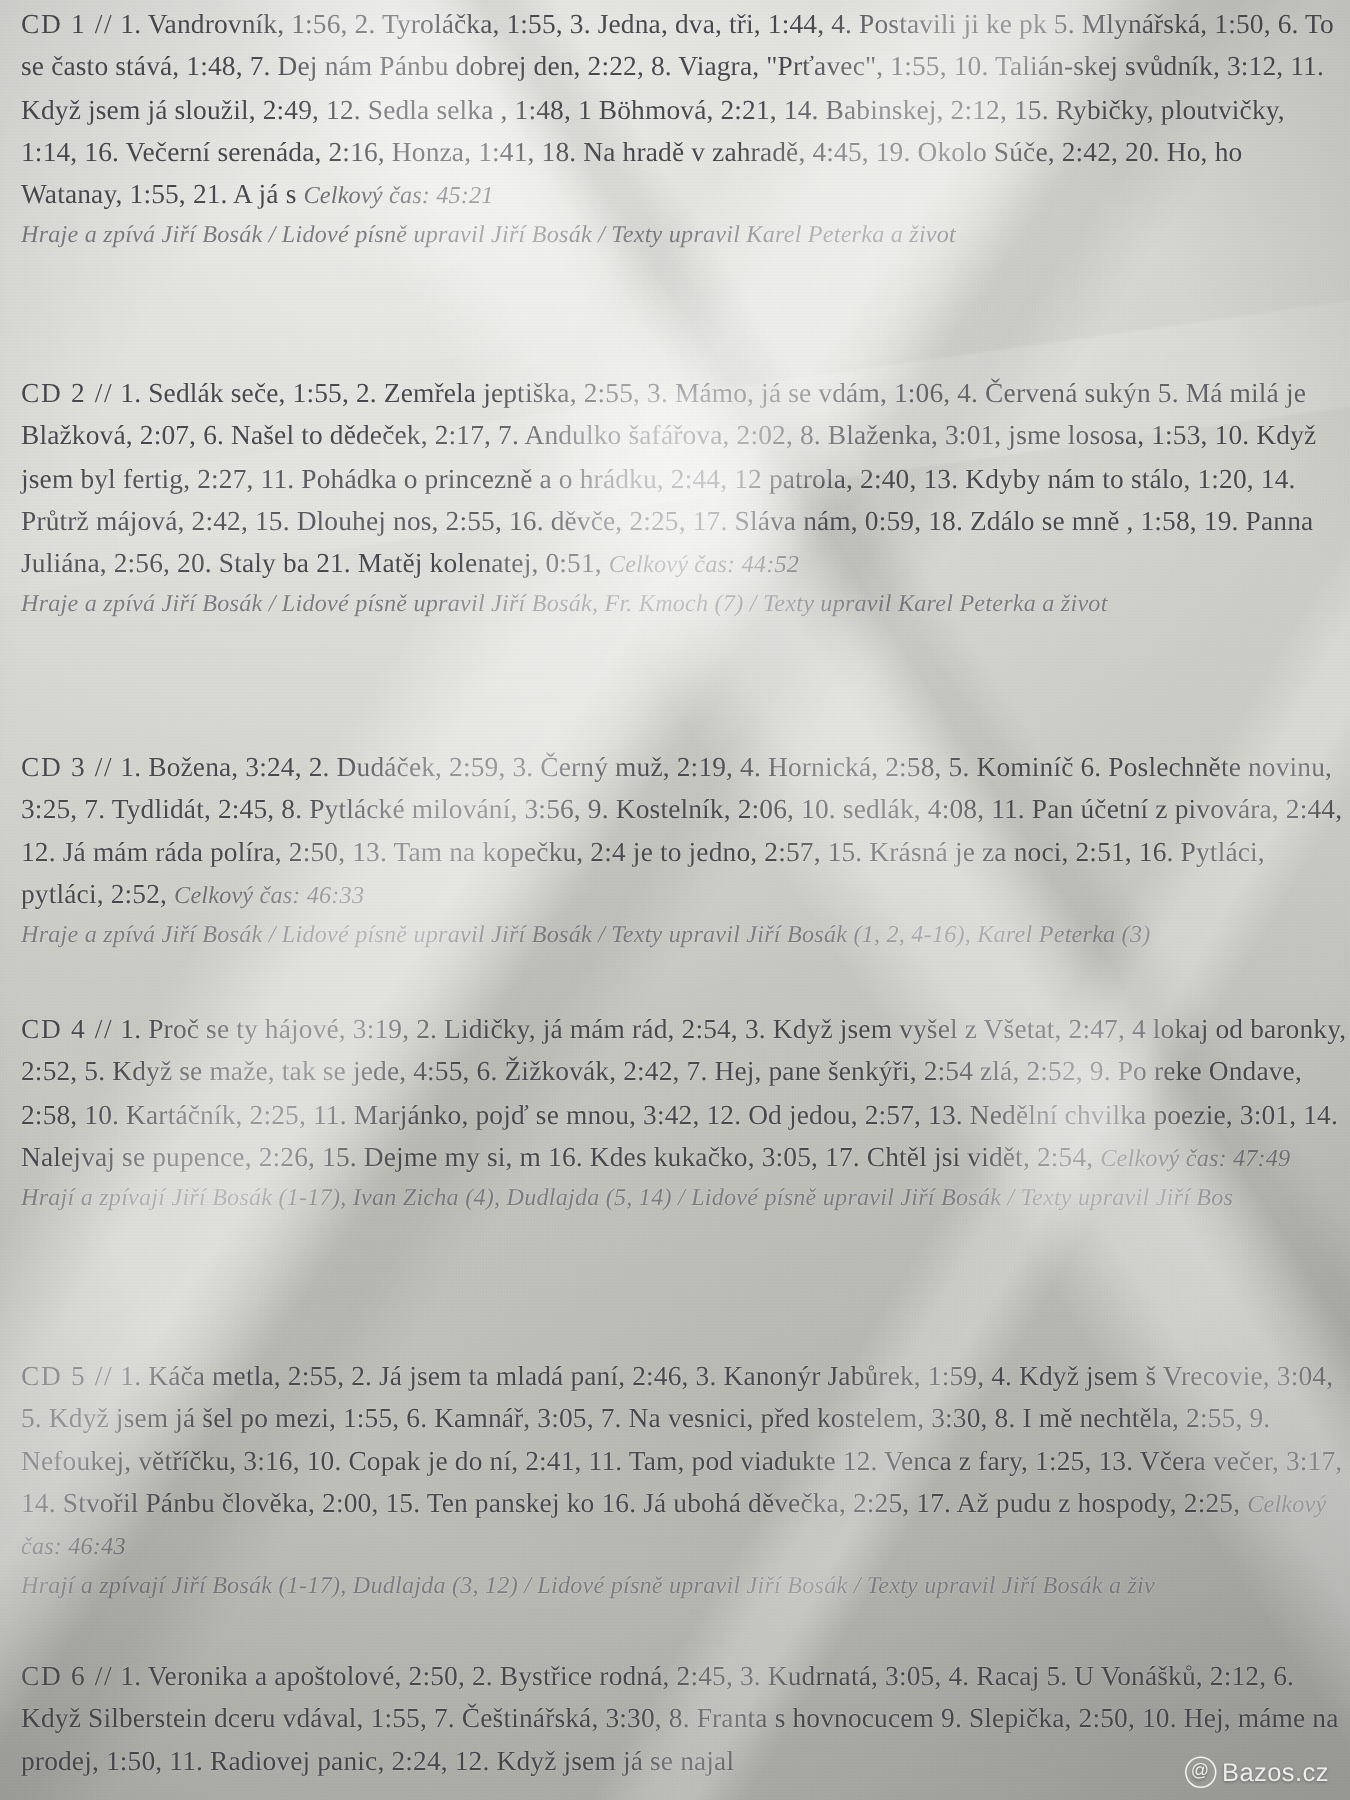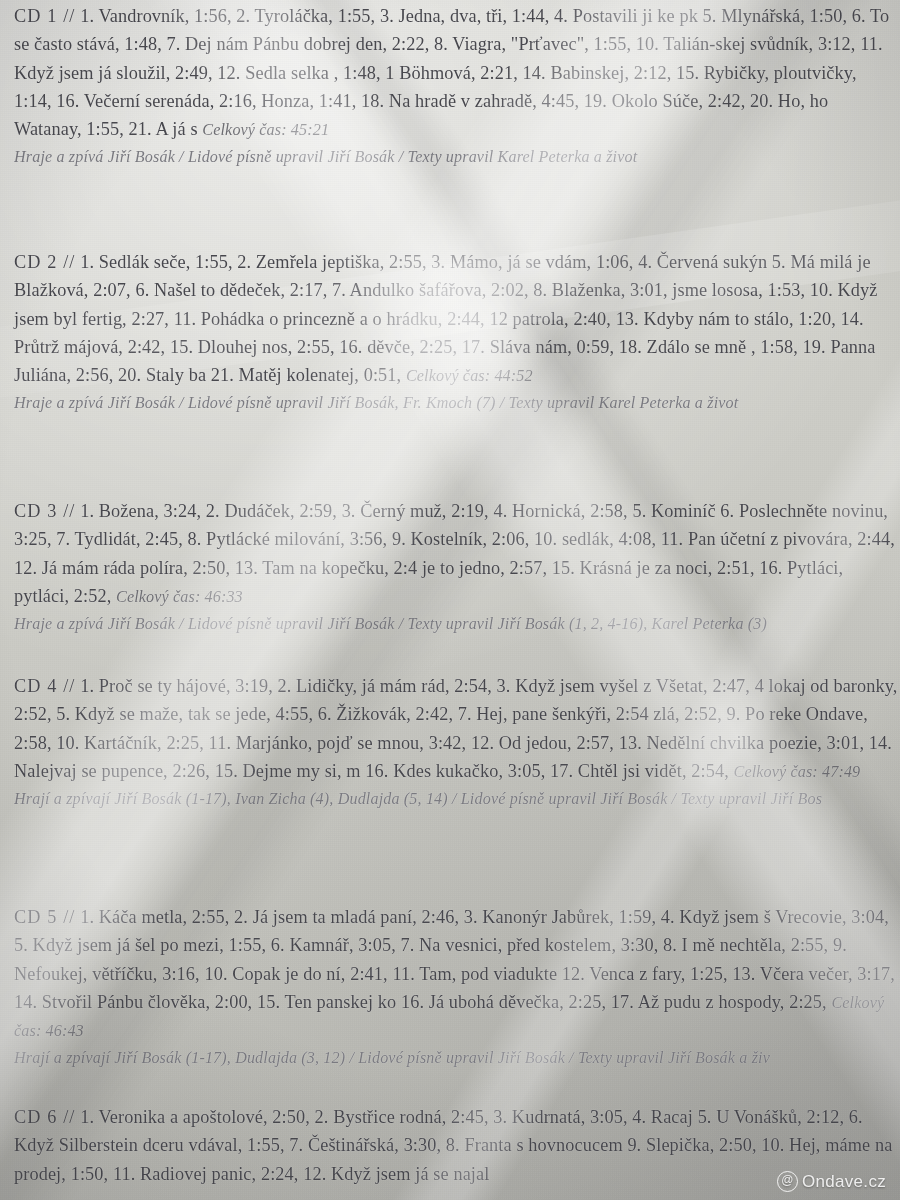--- a/index.html
+++ b/index.html
@@ -249,16 +249,16 @@
   <div class="glare g1"></div>
   <div class="glare g2"></div>
   <div class="glare g3"></div>
   <div class="glare g4"></div>
 
   <div class="grain"></div>
   <div class="vignette"></div>
 
   <div class="watermark">
     <span class="wmark">@</span>
-    <span>Ondave.cz</span>
+    <span>Bazos.cz</span>
   </div>
 
 </div>
 
 </body></html>

